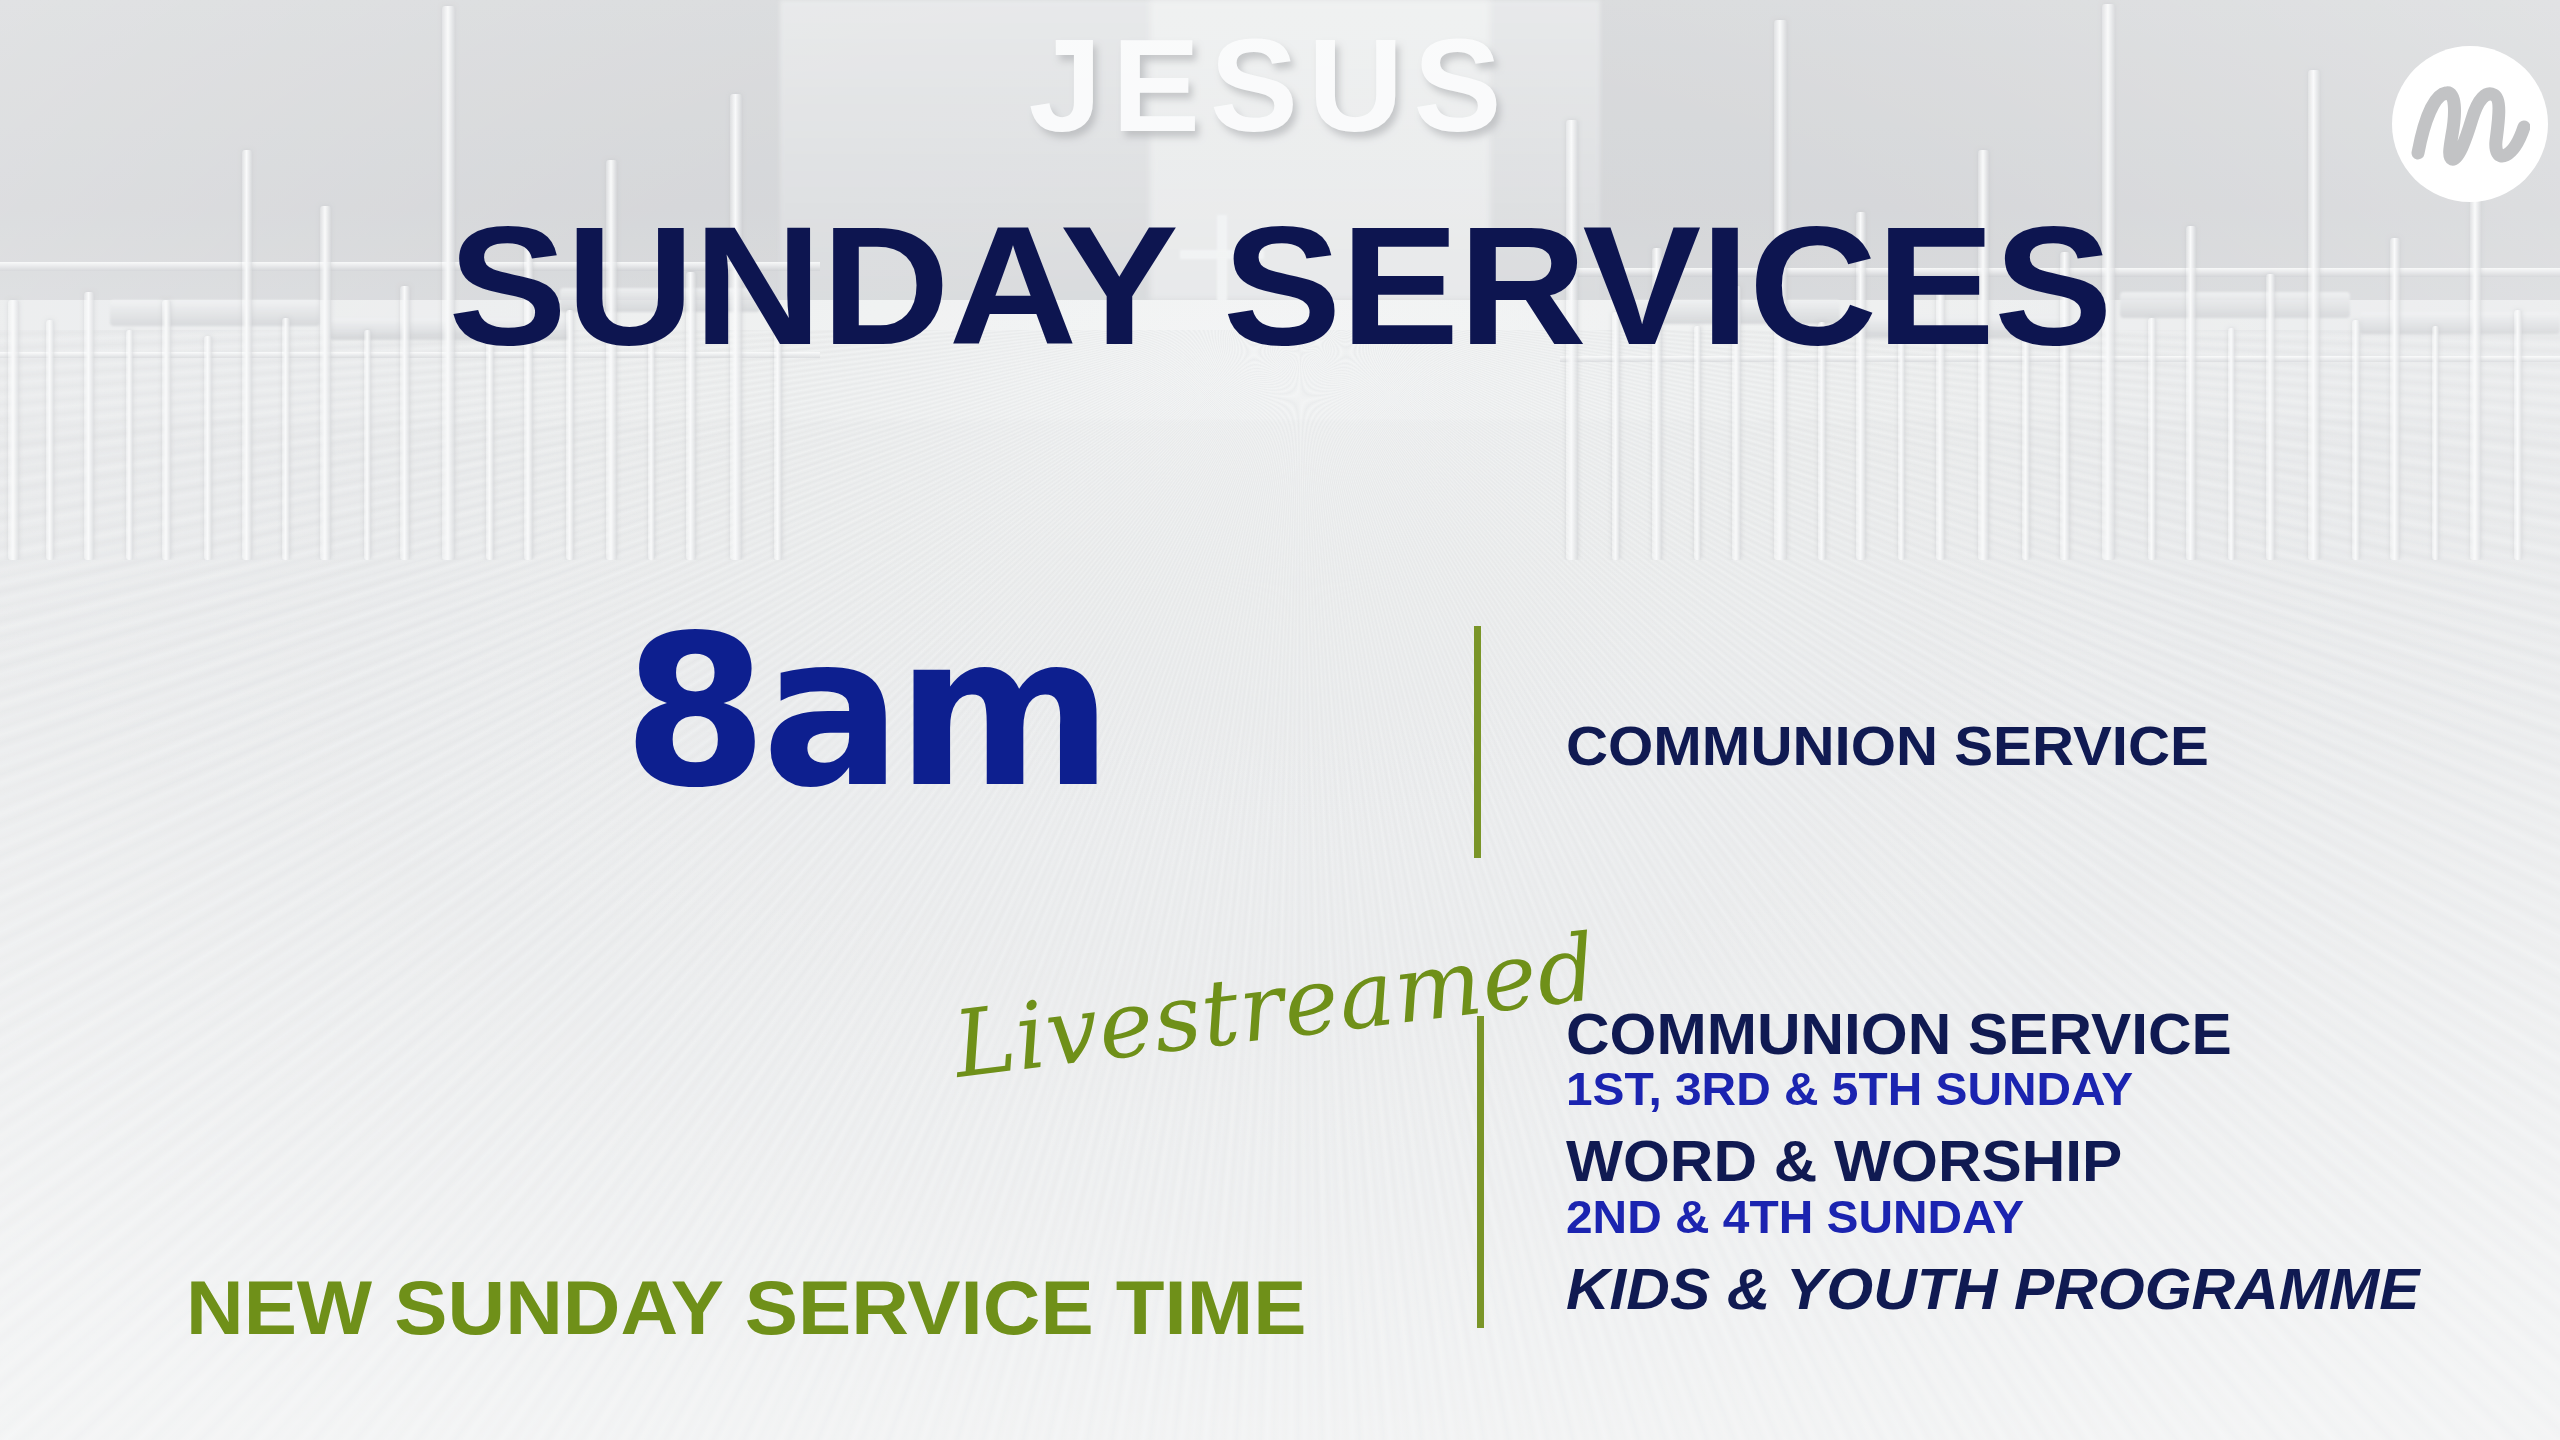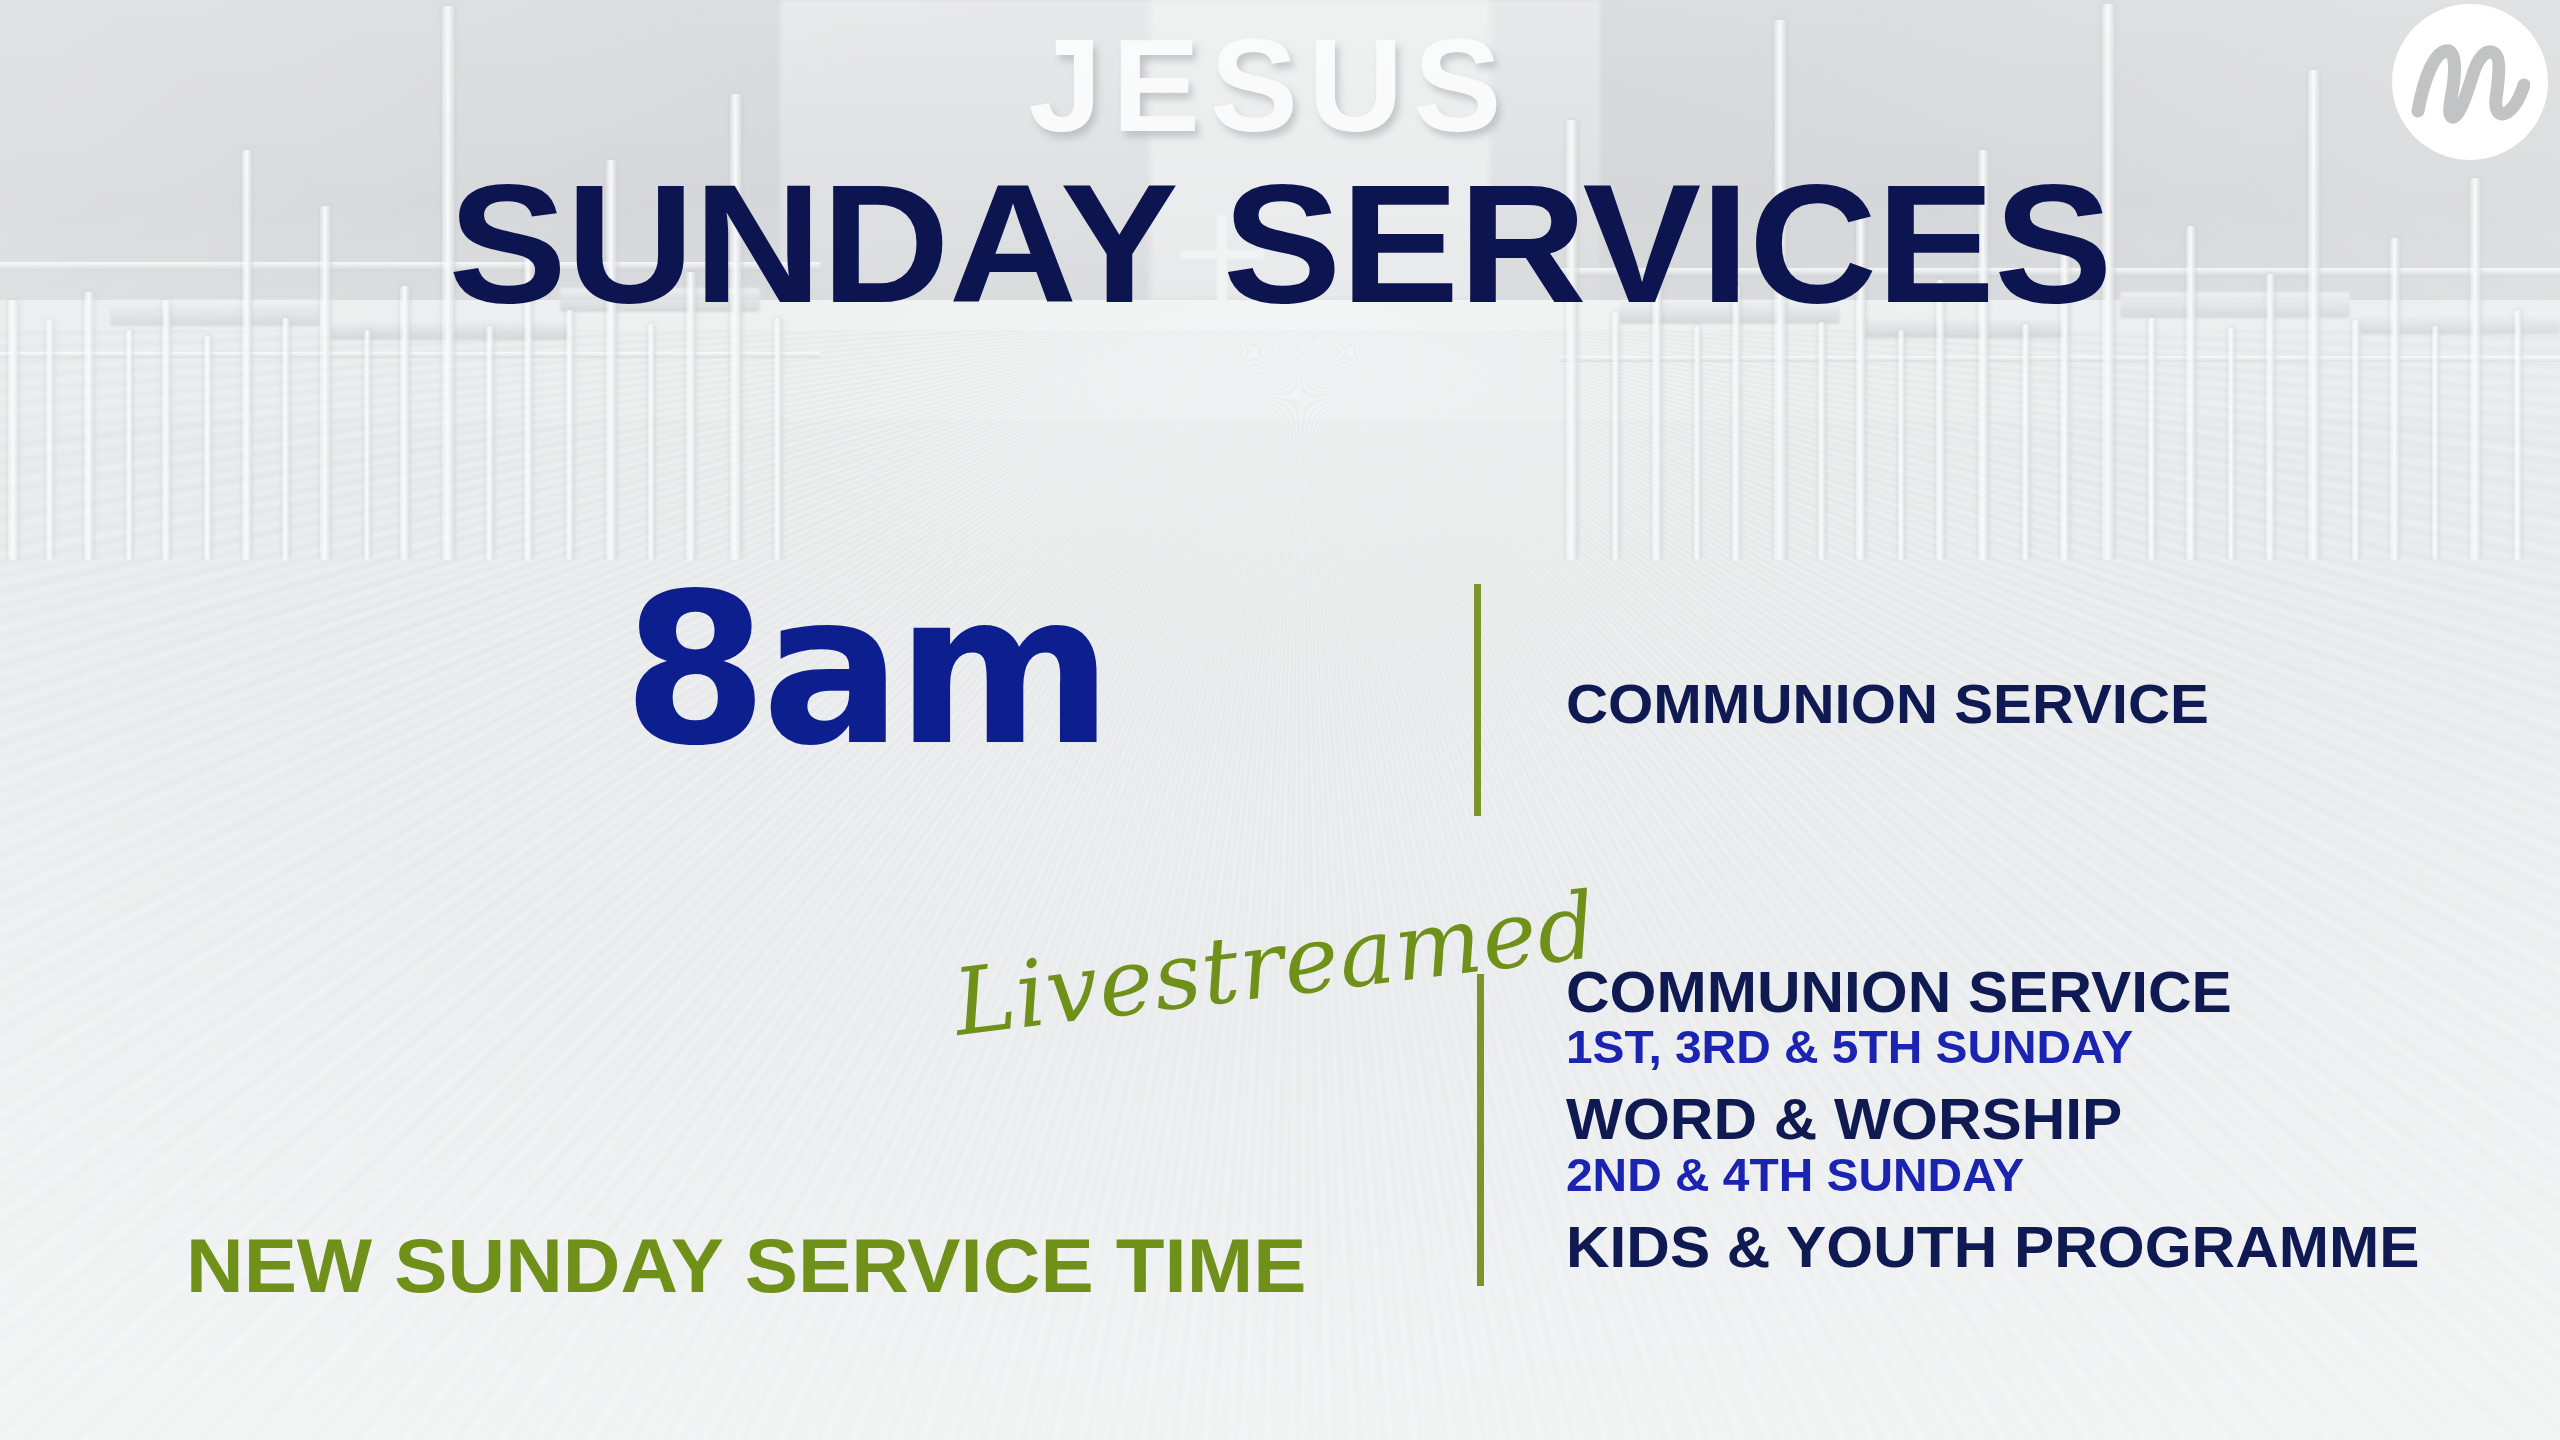--- a/index.html
+++ b/index.html
@@ -114,21 +114,21 @@
     position: absolute; inset: 0;
     background: radial-gradient(ellipse 1700px 1000px at 50% 42%,
         rgba(255,255,255,0.0) 0%, rgba(255,255,255,0.10) 55%, rgba(255,255,255,0.30) 100%);
   }
   .bg-desat {
     position: absolute; inset: 0;
     background: rgba(243,244,245,0.30);
   }
 
   
-  .content { position: absolute; inset: 0; }
+  .content { position: absolute; inset: 0; margin-top: 42px; }
 
   
   .logo {
     position: absolute; left: 2392px; top: 4px;
     width: 156px; height: 156px; border-radius: 50%;
     background: #ffffff;
     display: flex; align-items: center; justify-content: center;
   }
   .logo svg { display: block; }
 
@@ -220,21 +220,21 @@
     transform: scaleX(1.05);
     transform-origin: left center;
     white-space: nowrap;
   }
 
   
   .details {
     position: absolute; left: 1566px; top: 962px; width: 980px;
   }
   .detail-group { margin-bottom: 18px; }
-  .detail-group:last-child { margin-bottom: 0; }
+  .detail-group:last-child { margin-bottom: 0; font-style: italic; }
   .detail-main {
     font-family: "Liberation Sans Narrow", "Liberation Sans", sans-serif;
     font-weight: 700;
     font-size: 58px;
     line-height: 1.02;
     color: #101a52;
     transform: scaleX(1.04);
     transform-origin: left center;
     white-space: nowrap;
   }

